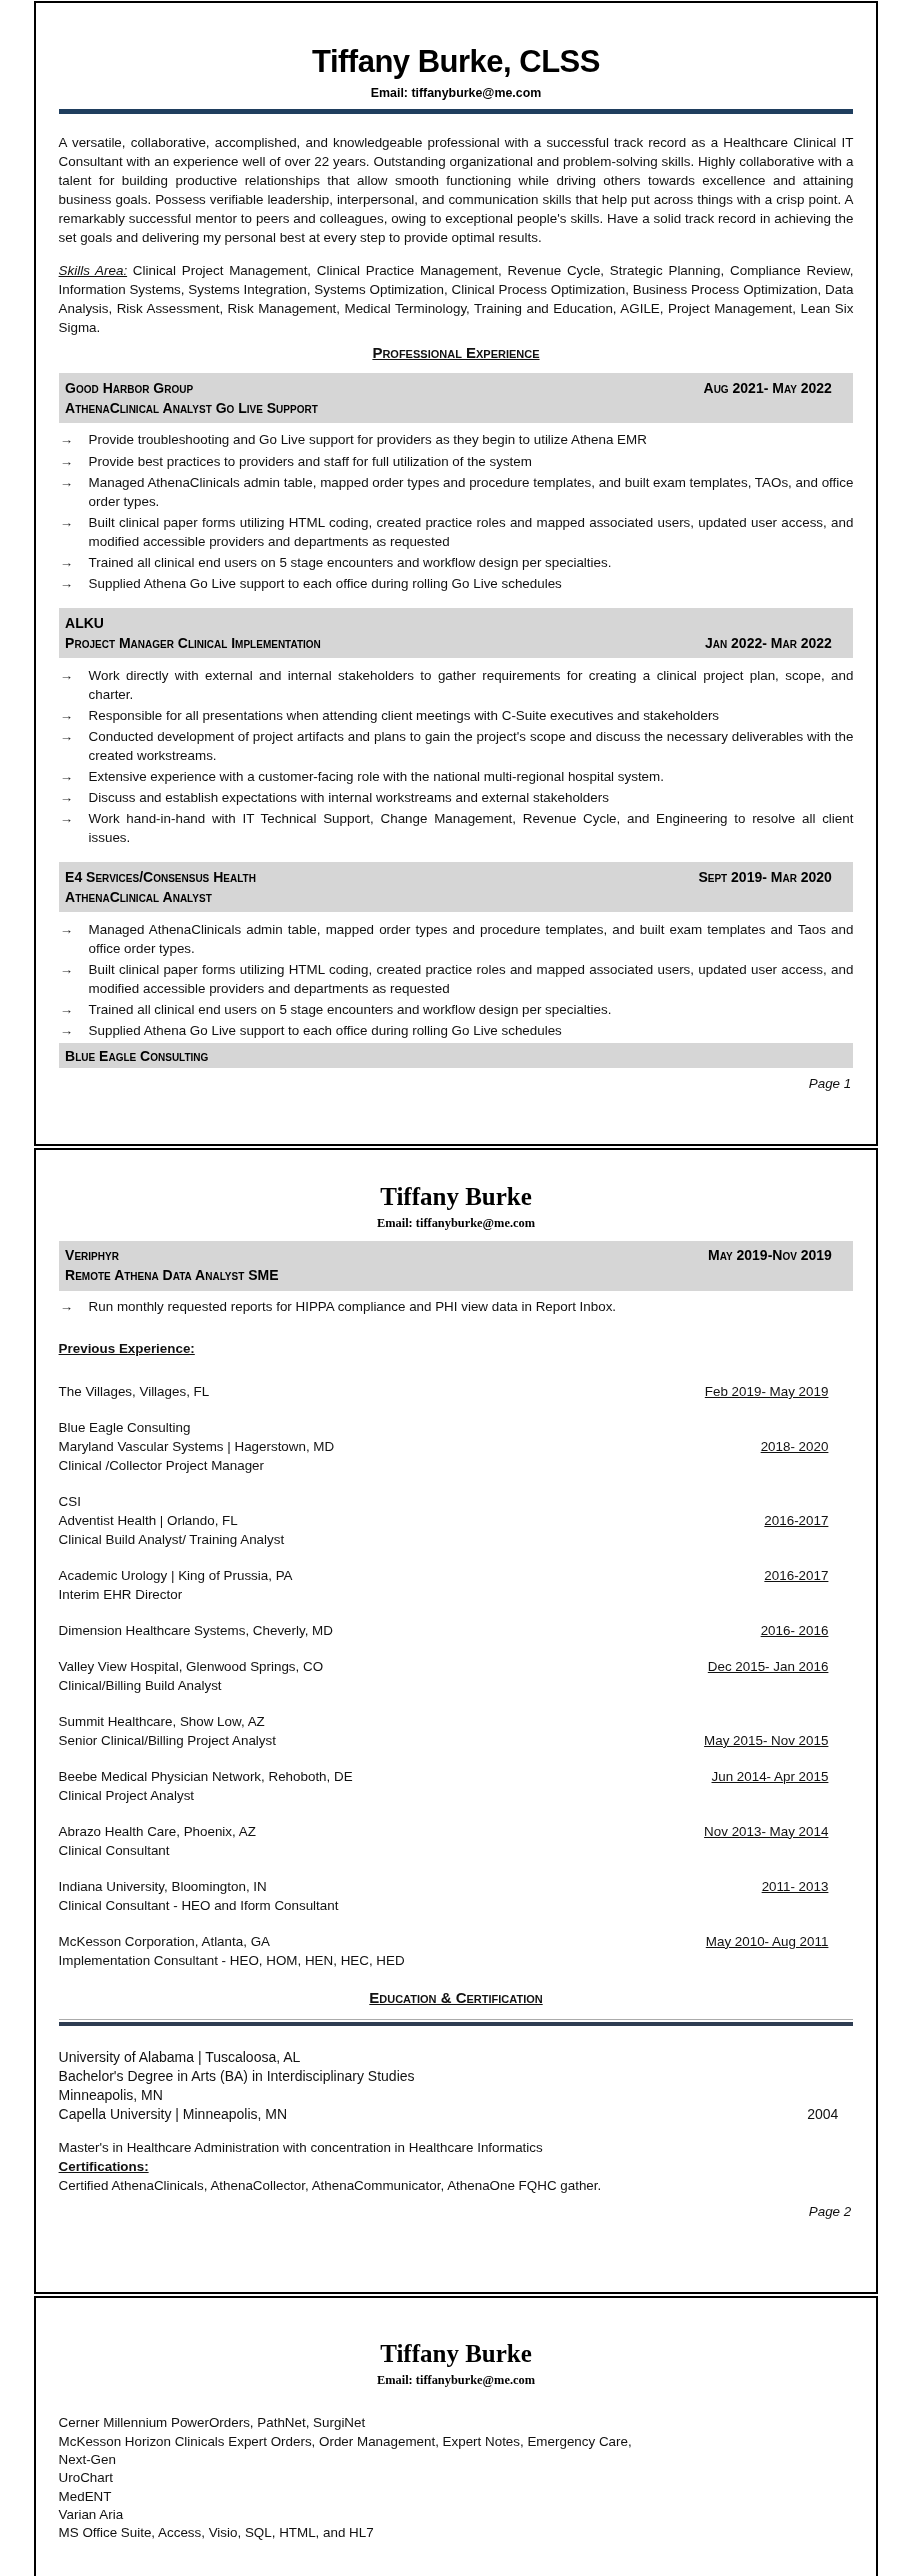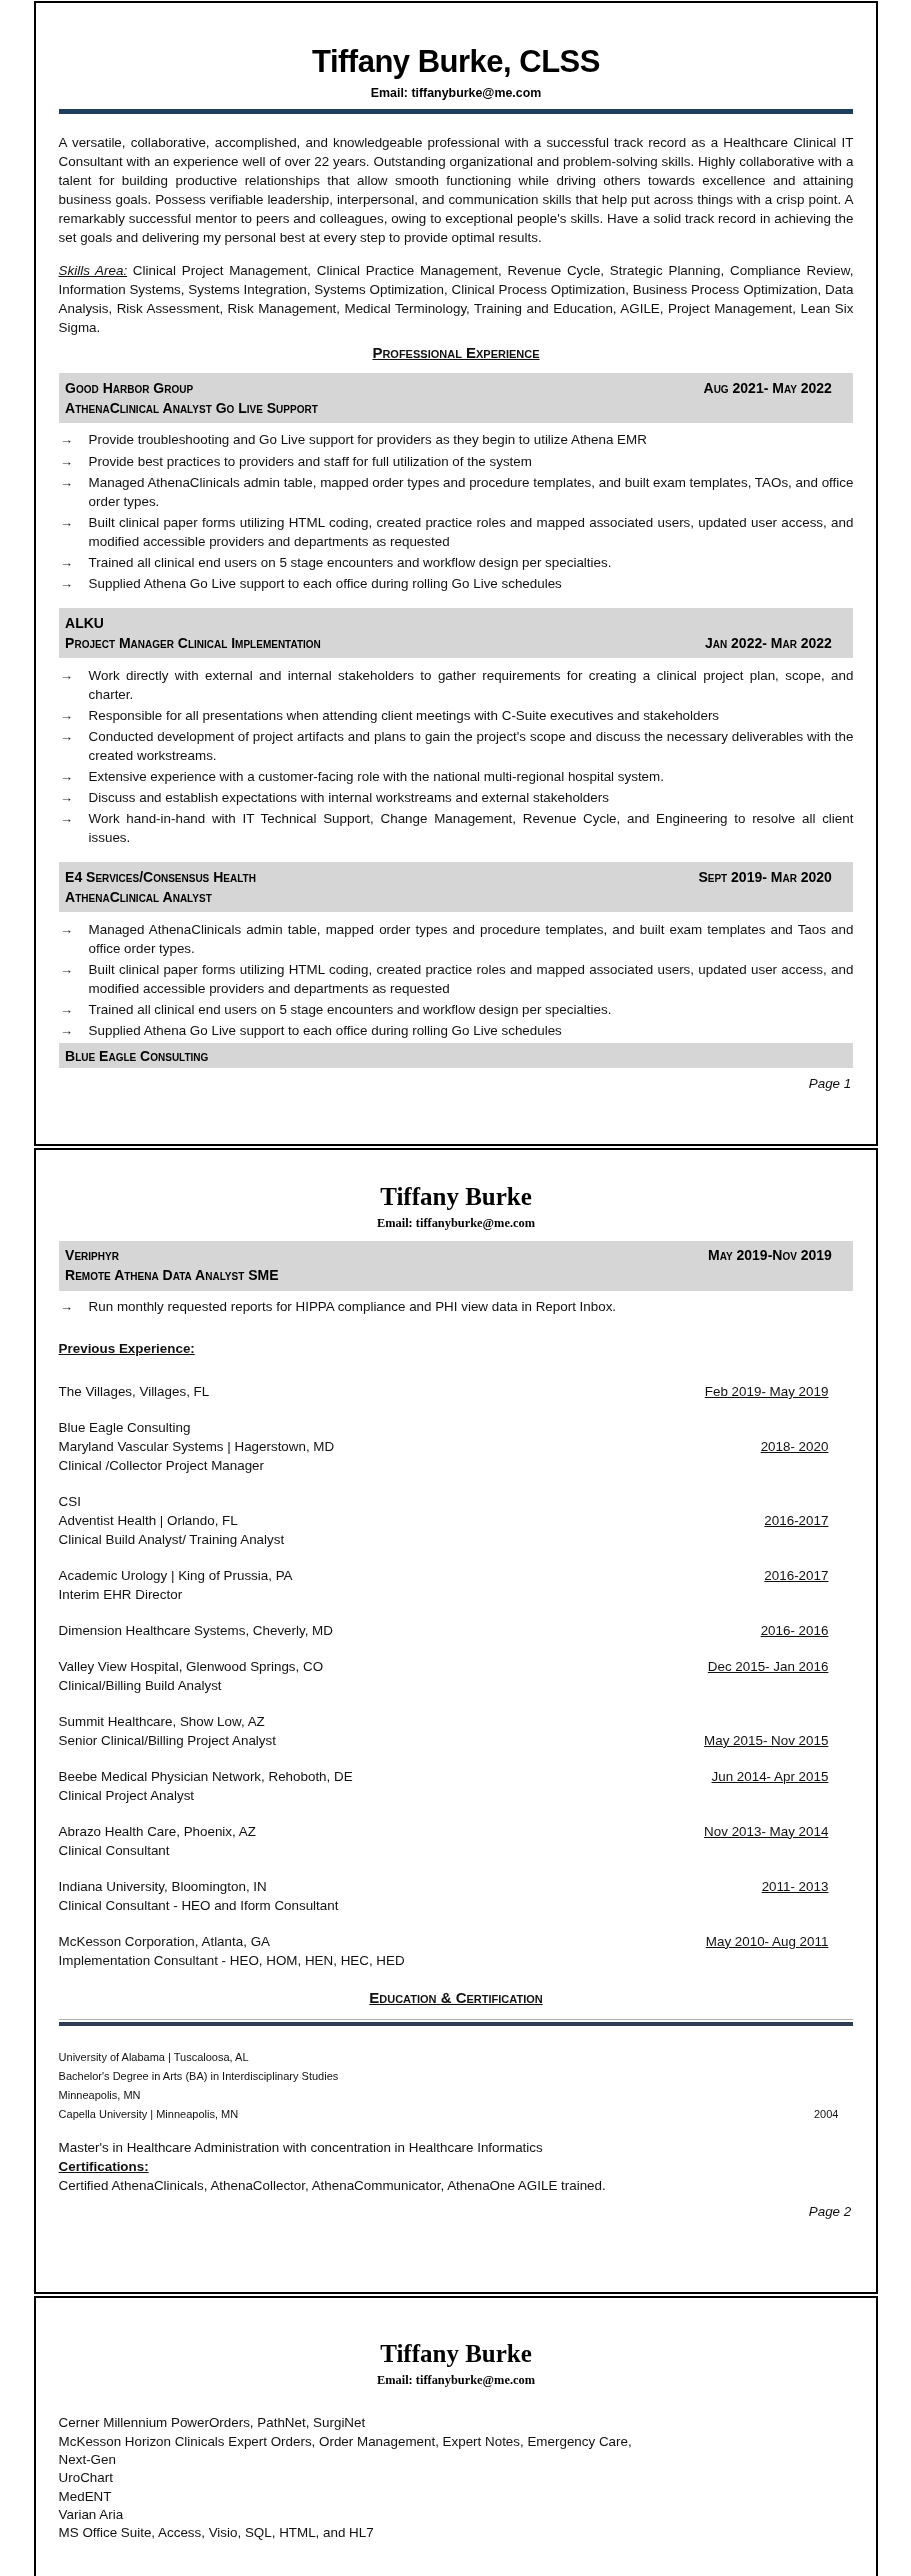--- a/index.html
+++ b/index.html
@@ -82,21 +82,21 @@
     display:flex;justify-content:space-between;align-items:baseline;
     font-size:13.4px;line-height:19px;
   }
   .edate{margin-right:25px;white-space:nowrap;text-decoration:underline;}
   .vbullet{margin-top:6.5px;}
 
   .edu-head{margin-top:19.4px;}
   .edu-rule-thin{height:1.1px;background:#ABABAB;margin-top:5.4px;}
   .edu-rule-thick{height:3.8px;background:var(--rule);margin-top:2.7px;}
   .edu-lines{margin-top:21.5px;}
-  .edu-row{display:flex;justify-content:space-between;align-items:center;font-size:11px;line-height:19px;}
+  .edu-row{display:flex;justify-content:space-between;align-items:center;font-size:14px;line-height:19px;}
   .eyear{margin-right:15px;}
   .masters{margin-top:14.5px;font-size:13.4px;line-height:19px;}
   .cert-label{font-weight:bold;text-decoration:underline;font-size:13.4px;line-height:19px;}
   .cert-text{font-size:13.4px;line-height:19px;}
 
   
   .skills3{margin-top:26px;}
   .skills3 div{font-size:13.4px;line-height:18.3px;}
 </style>
 </head>
@@ -312,21 +312,21 @@
       <div class="edu-row">
           <span>Minneapolis, MN</span>
         </div>
       <div class="edu-row">
           <span>Capella University | Minneapolis, MN</span>
           <span class="eyear">2004</span>
         </div>
     </div>
     <div class="masters">Master's in Healthcare Administration with concentration in Healthcare Informatics</div>
     <div class="cert-label">Certifications:</div>
-    <div class="cert-text">Certified AthenaClinicals, AthenaCollector, AthenaCommunicator, AthenaOne AGILE trained.</div>
+    <div class="cert-text">Certified AthenaClinicals, AthenaCollector, AthenaCommunicator, AthenaOne FQHC gather.</div>
 
     <div class="pagenum">Page 2</div>
   </div>
 </section>
 
 <section class="page" id="page3">
   <div class="content">
     <h1 class="title2" style="margin-top:42px;">Tiffany Burke</h1>
     <div class="email-serif">Email: tiffanyburke@me.com</div>
 

